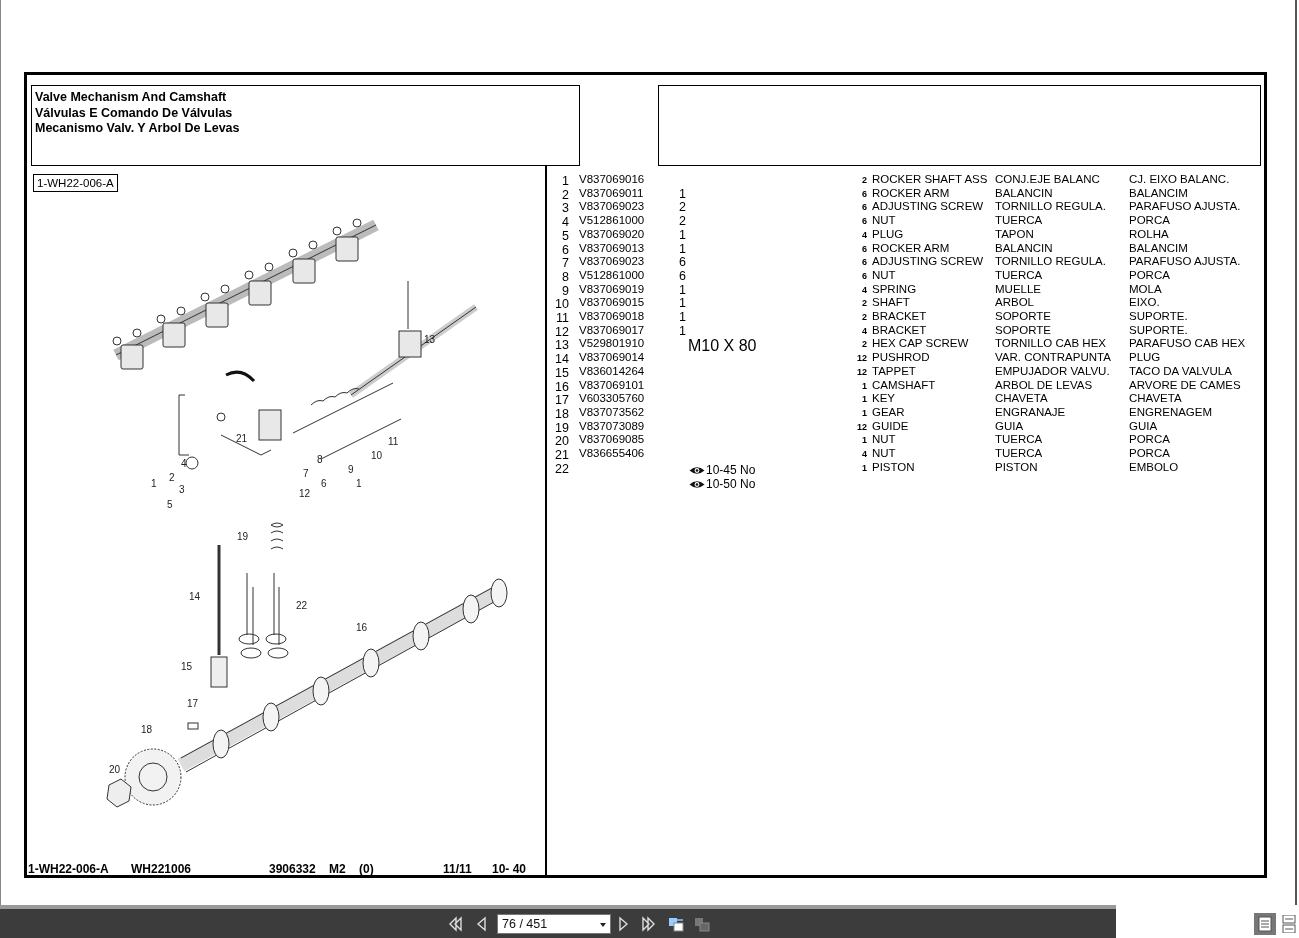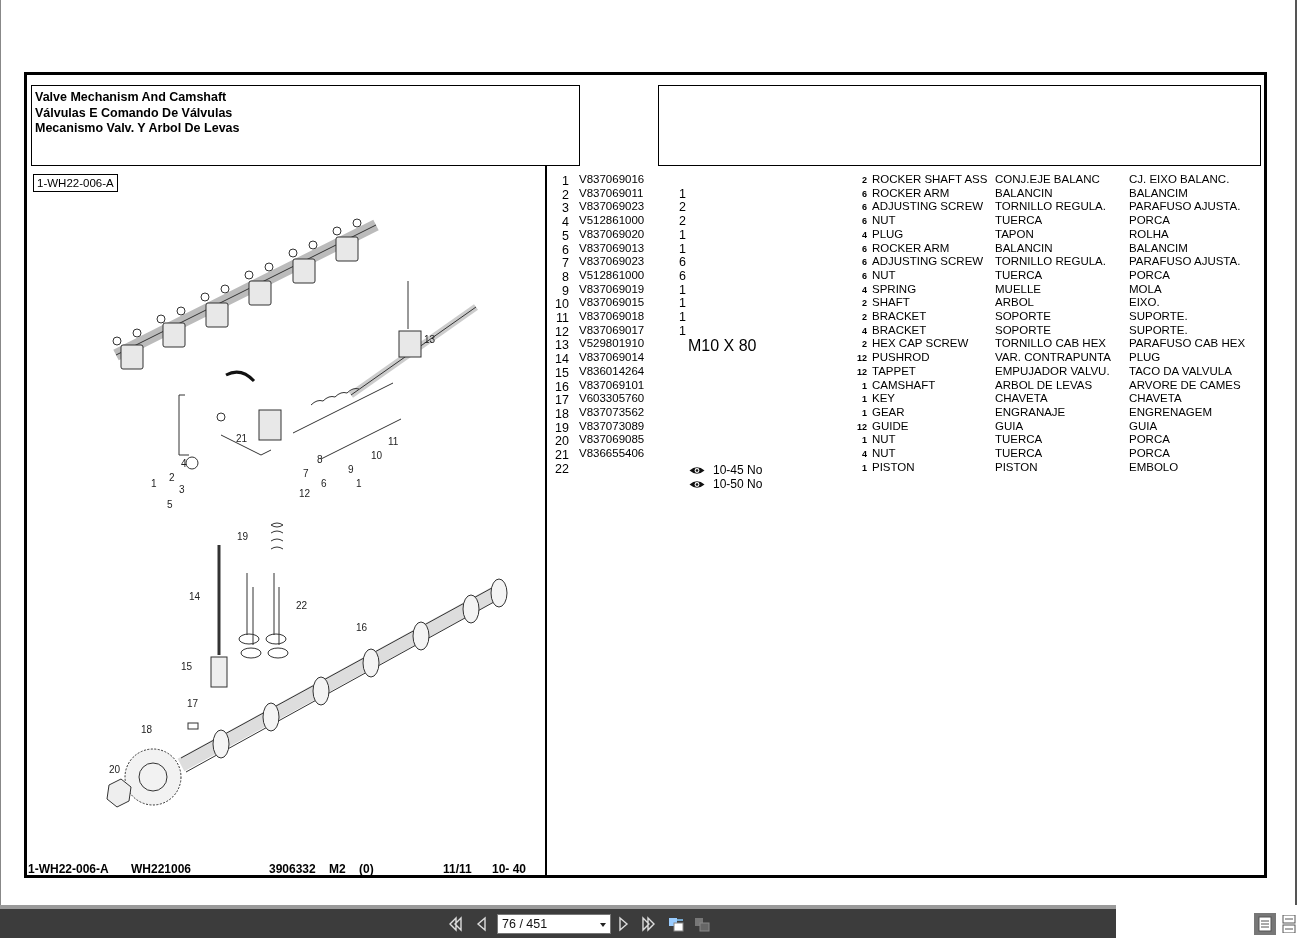--- a/index.html
+++ b/index.html
@@ -16,21 +16,21 @@
   .prow { position:absolute; left:0; height:14px; width:718px; }
   .prow span { position:absolute; top:0; white-space:nowrap; }
   .c-item { left:0; width:20px; text-align:right; font-size:12.5px; top:1px !important; }
   .c-part { left:30px; }
   .c-qty { left:130px; font-size:12.5px; }
   .c-note { left:139px; font-size:16px; }
   .c-cnt { left:300px; width:18px; text-align:right; font-size:9px; font-weight:bold; top:2px !important; }
   .c-en { left:323px; }
   .c-es { left:446px; }
   .c-pt { left:580px; }
-  .ref-row { position:absolute; left:140px; font-size:12px; display:flex; align-items:center; gap:8px; }
+  .ref-row { position:absolute; left:140px; font-size:12px; display:flex; align-items:center; gap:1px; }
   .eye { display:inline-block; width:16px; height:9px; position:relative; }
   .footer { position:absolute; left:0; top:787px; width:518px; height:14px; font-weight:bold; font-size:12px; }
   .footer span { position:absolute; top:0; white-space:nowrap; }
   .toolbar { position:absolute; left:0; top:905px; width:1116px; height:33px; background:#3c3c3c; border-top:4px solid #9a9a9a; box-sizing:border-box; }
   .tb-btn { position:absolute; top:5px; width:20px; height:20px; display:flex; align-items:center; justify-content:center; cursor:pointer; }
   .page-select { position:absolute; left:497px; top:5px; width:114px; height:20px; background:#fff; border:1px solid #777; box-sizing:border-box; font-size:12.5px; line-height:18px; padding-left:4px; color:#111; }
   .page-select .arrow { position:absolute; right:4px; top:8px; width:0; height:0; border-left:3px solid transparent; border-right:3px solid transparent; border-top:4px solid #222; }
   .view-btn { position:absolute; top:4px; width:22px; height:22px; display:flex; align-items:center; justify-content:center; }
 </style>
 </head>

